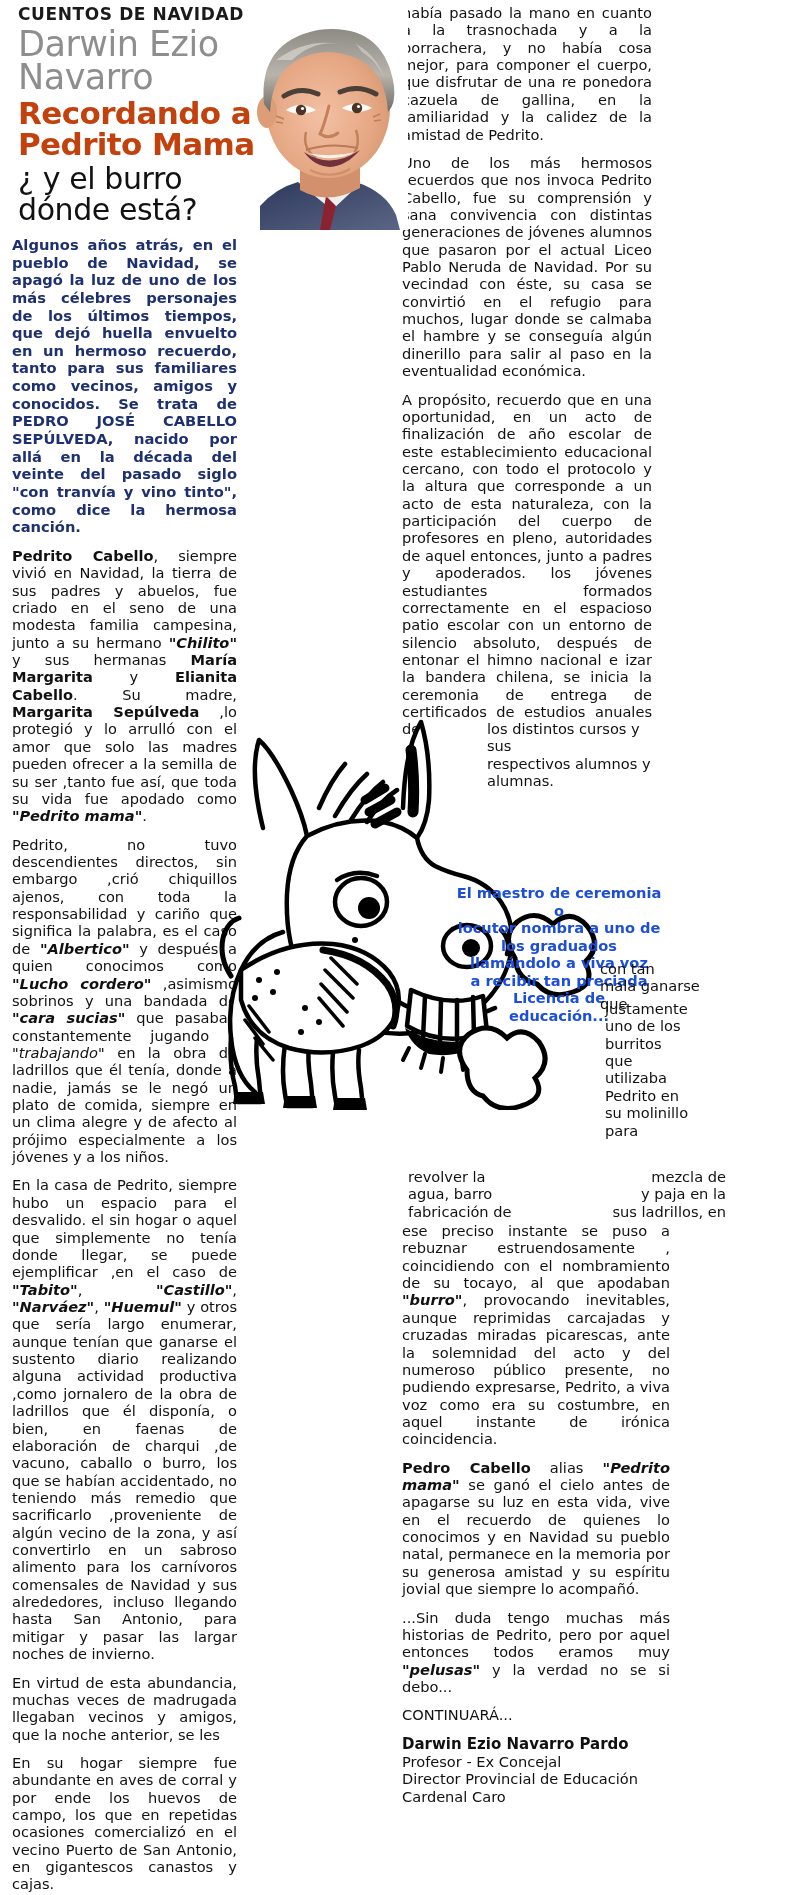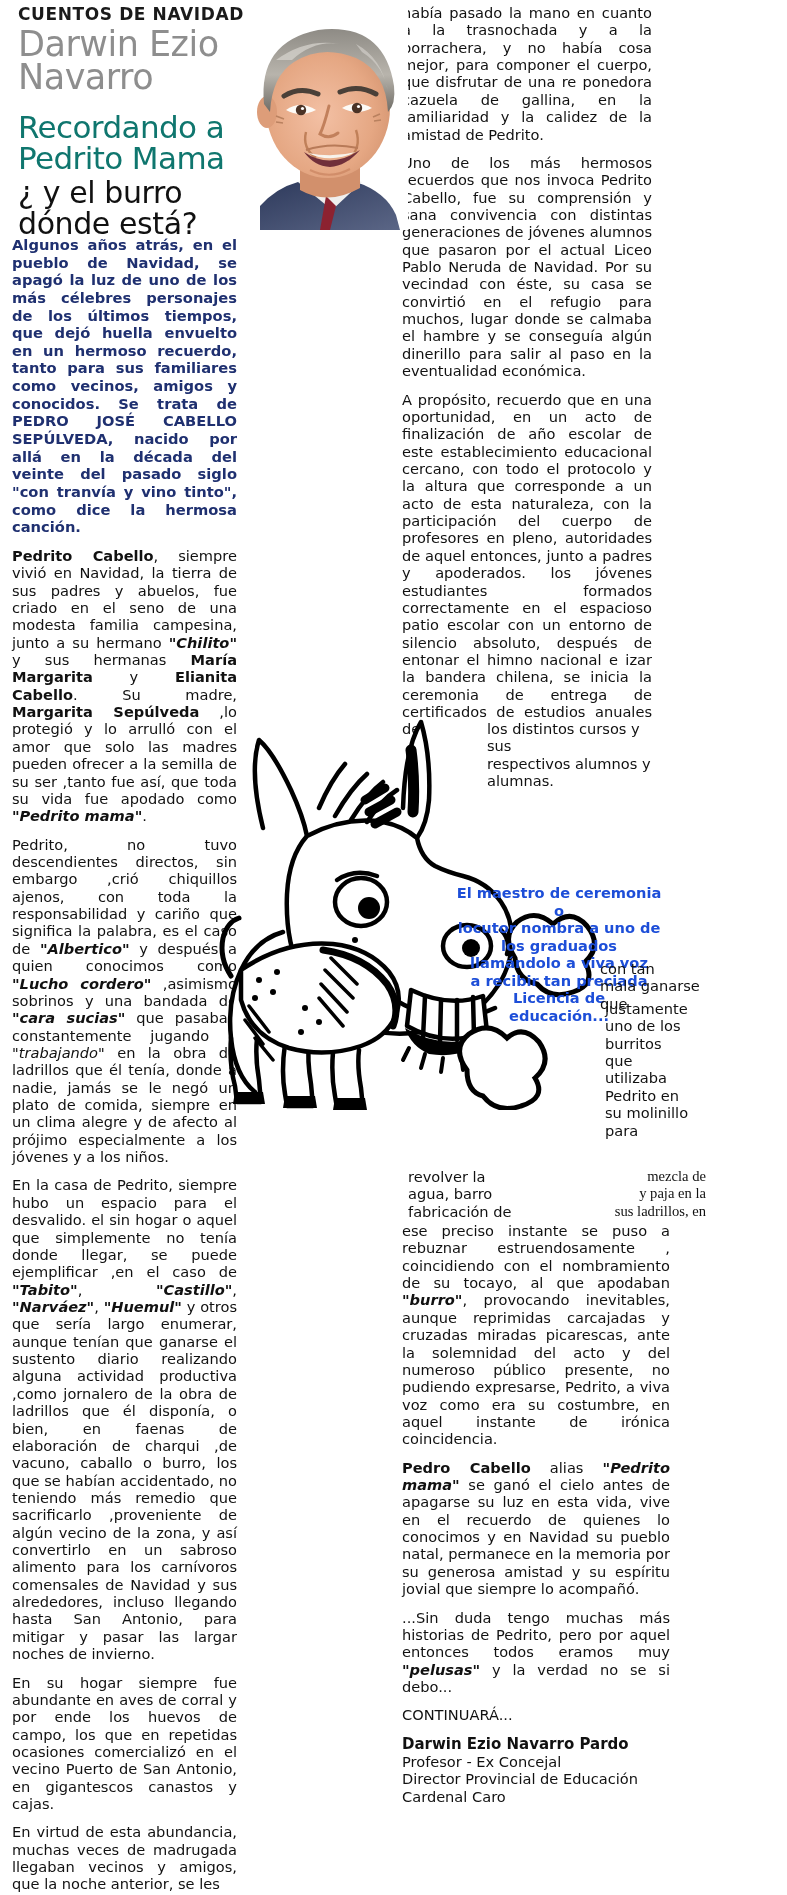--- a/index.html
+++ b/index.html
@@ -31,23 +31,23 @@
     font-size: 35px;
     line-height: 0.95;
     color: #8e8e8e;
     font-weight: 400;
     margin-top: 4px;
     letter-spacing: -0.5px;
   }
   .headline {
     font-size: 31px;
     line-height: 1.0;
-    font-weight: 400;
-    color: #0f766e;
-    margin-top: 18px;
+    font-weight: 700;
+    color: #c2410c;
+    margin-top: 4px;
     letter-spacing: -0.6px;
   }
   .subhead {
     font-size: 30px;
     line-height: 1.02;
     font-weight: 400;
     color: #111;
     margin-top: 4px;
     letter-spacing: -0.4px;
   }
@@ -189,23 +189,23 @@
 
 <div class="col col-left">
   <p class="lead">Algunos años atrás, en el pueblo de Navidad, se apagó la luz de uno de los más célebres personajes de los últimos tiempos, que dejó huella envuelto en un hermoso recuerdo, tanto para sus familiares como vecinos, amigos y conocidos. Se trata de PEDRO JOSÉ CABELLO SEPÚLVEDA, nacido por allá en la década del veinte del pasado siglo "con tranvía y vino tinto", como dice la hermosa canción.</p>
 
   <p><b>Pedrito Cabello</b><span>, siempre vivió en Navidad,  la tierra de sus padres y abuelos, fue criado en el seno de una modesta familia campesina, junto a su hermano </span><span class="bi">"Chilito"</span><span> y sus hermanas </span><b>María Margarita</b><span> y </span><b>Elianita Cabello</b><span>. Su madre,  </span><b>Margarita  Sepúlveda</b><span> ,lo protegió y lo arrulló con el amor que solo las madres pueden ofrecer a la semilla de su ser ,tanto fue así, que toda su vida fue apodado como </span><span class="bi">"Pedrito mama"</span><span>.</span></p>
 
   <p><span>Pedrito, no tuvo descendientes directos, sin embargo ,crió chiquillos ajenos, con toda la responsabilidad y cariño que significa la palabra, es el caso de </span><span class="bi">"Albertico"</span><span> y después a quien conocimos como </span><span class="bi">"Lucho cordero"</span><span> ,asimismo sobrinos y una bandada de </span><span class="bi">"cara sucias"</span><span> que pasaban constantemente jugando o </span><i>"trabajando"</i><span> en la obra de ladrillos que él tenía, donde a nadie, jamás se le negó un plato de comida, siempre en un clima alegre y de afecto al prójimo especialmente a los jóvenes y a los niños.</span></p>
 
   <p><span>En la casa de Pedrito, siempre hubo un espacio para el desvalido. el sin hogar o aquel que simplemente no tenía  donde llegar, se puede ejemplificar ,en el caso de </span><span class="bi">"Tabito"</span><span>, </span><span class="bi">"Castillo"</span><span>, </span><span class="bi">"Narváez"</span><span>, </span><span class="bi">"Huemul"</span><span> y otros que sería largo enumerar, aunque tenían que ganarse el sustento diario realizando alguna actividad productiva ,como jornalero de la obra de ladrillos que él disponía, o bien, en faenas de elaboración de charqui ,de vacuno, caballo o burro, los que se habían accidentado, no teniendo más remedio que sacrificarlo ,proveniente de algún vecino de la zona, y así convertirlo en un sabroso alimento para los carnívoros comensales de Navidad y sus alrededores, incluso llegando hasta San Antonio, para mitigar y pasar las largar noches de invierno.</span></p>
 
+  <p>En virtud de esta abundancia, muchas veces de madrugada llegaban vecinos y amigos, que la noche anterior, se les</p>
+
   <p>En su hogar siempre fue abundante en aves de corral y por ende los huevos de campo, los que en repetidas ocasiones comercializó en el vecino Puerto de San Antonio, en gigantescos canastos y cajas.</p>
-
-  <p>En virtud de esta abundancia, muchas veces de madrugada llegaban vecinos y amigos, que la noche anterior, se les</p>
 </div>
 
 <div class="col col-right">
   <p>había pasado la mano en cuanto a la trasnochada y a la borrachera, y no había cosa mejor, para componer el cuerpo, que disfrutar de una  re ponedora  cazuela de gallina, en la familiaridad y la calidez de la amistad de Pedrito.</p>
   <p>Uno de los más hermosos recuerdos que nos invoca Pedrito Cabello, fue su comprensión y sana convivencia con distintas generaciones de jóvenes alumnos que pasaron por el actual Liceo Pablo Neruda de Navidad. Por su vecindad con éste, su casa se convirtió en el refugio para muchos, lugar donde se calmaba el hambre y se conseguía algún dinerillo para salir al paso en la eventualidad económica.</p>
   <p>A propósito, recuerdo que en una oportunidad, en un acto de finalización de año escolar de este establecimiento educacional cercano, con todo el protocolo y la altura que corresponde a un acto de esta naturaleza, con la participación del cuerpo de profesores en pleno, autoridades de aquel entonces, junto a padres y apoderados. los jóvenes estudiantes formados correctamente en el espacioso patio escolar con un entorno de silencio absoluto, después de entonar el himno nacional e izar la bandera chilena, se inicia la ceremonia de entrega de certificados de estudios anuales de</p>
 </div>
 
 <div class="art">
   <svg viewBox="0 0 400 470">
@@ -300,21 +300,21 @@
 que
 utilizaba
 Pedrito en
 su molinillo
 para</div>
 
 <div class="float nowrap-block" style="left:408px; top:1168px; width:110px; text-align:left;">revolver la
 agua, barro
 fabricación de</div>
 
-<div class="float nowrap-block r-align" style="left:546px; top:1168px; width:160px;font-family:Liberation Serif, serif;">mezcla de
+<div class="float nowrap-block r-align" style="left:566px; top:1168px; width:160px;">mezcla de
 y paja en la
 sus ladrillos, en</div>
 
 <div class="col" style="left:402px; top:1222px; width:268px;">
   <p><span>ese preciso instante se puso a rebuznar estruendosamente , coincidiendo con el nombramiento de su tocayo, al que apodaban </span><span class="bi">"burro"</span><span>, provocando inevitables, aunque reprimidas carcajadas y cruzadas miradas picarescas, ante la solemnidad del acto y del numeroso público presente, no pudiendo expresarse, Pedrito, a viva voz como era su costumbre, en aquel instante de irónica coincidencia.</span></p>
 
   <p><b>Pedro Cabello</b><span> alias </span><span class="bi">"Pedrito mama"</span><span> se ganó el cielo antes de apagarse su luz en esta vida, vive en el recuerdo de quienes lo conocimos y en Navidad su pueblo natal, permanece en la memoria por su generosa amistad  y su espíritu jovial que siempre lo acompañó.</span></p>
 
   <p><span>...Sin duda tengo muchas más historias de Pedrito, pero por aquel entonces todos eramos muy </span><span class="bi">"pelusas"</span><span> y la verdad no se si debo...</span></p>
 

